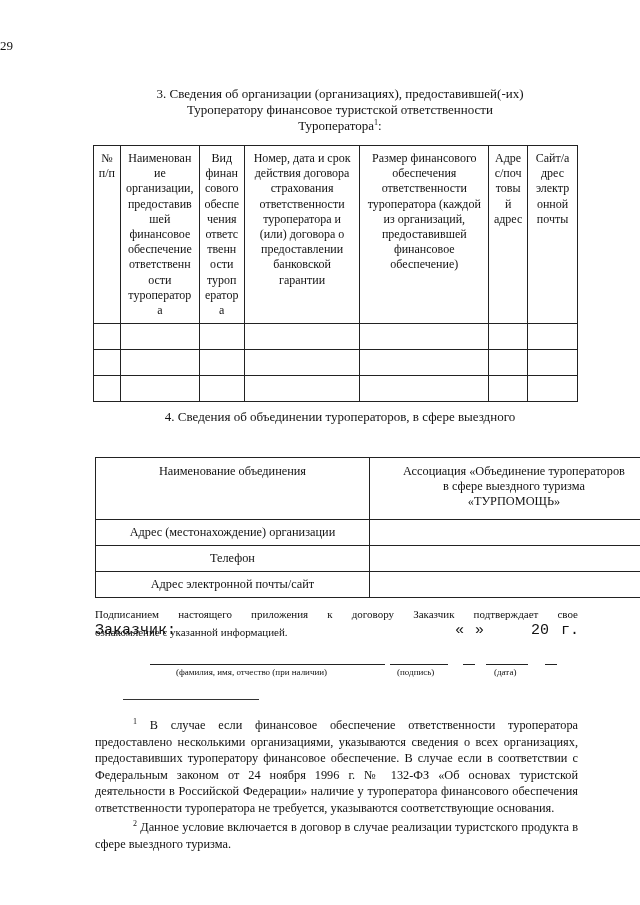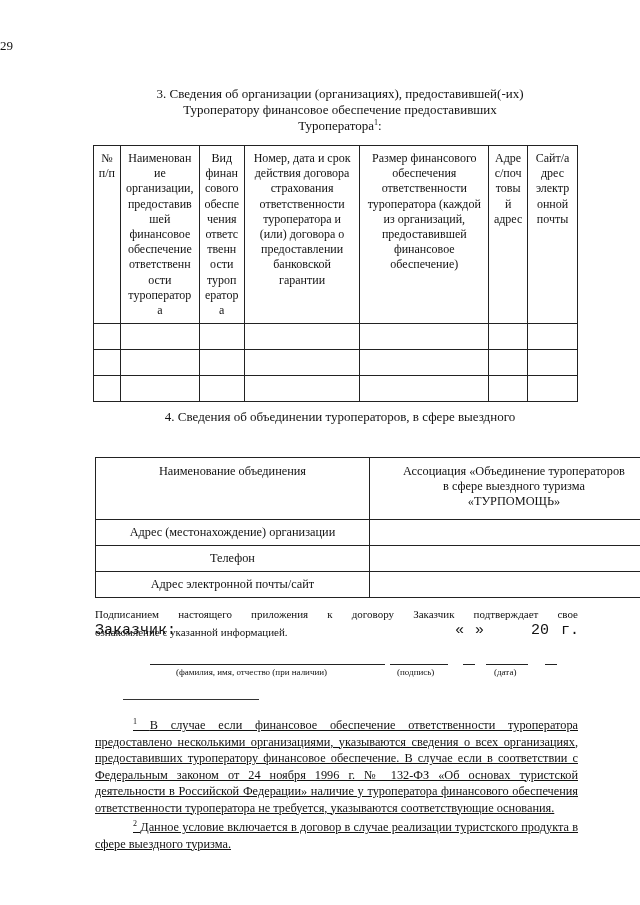--- a/index.html
+++ b/index.html
@@ -19,30 +19,30 @@
   #t1 .row td { height:25px; }
   #t2 { left:95px; top:457px; width:564px; }
   #t2 td { vertical-align:middle; font-size:12.3px; line-height:15px; }
   #t2 .r0 td { height:55px; vertical-align:top; padding-top:6px; }
   #t2 .r td { height:25px; }
   .para { left:95px; width:483px; font-size:11px; line-height:18px; text-align:justify; }
   .sig { top:622px; font-size:15px;font-family:Liberation Mono, monospace; }
   .sig-line { border-bottom:1px solid #222; height:12px; }
   .sig-caption { font-size:9px; top:667px; }
   .fn-rule { left:123px; top:699px; width:136px; border-top:1px solid #333; }
-  .fn { left:95px; width:483px; font-size:12.3px; line-height:16.5px; text-align:justify;text-decoration:underline; }
+  .fn { left:95px; width:483px; font-size:12.3px; line-height:16.5px; text-align:justify; }
 </style>
 </head>
 <body>
 
 <div class="abs page-number">29</div>
 
 <div class="abs sec-title" style="top:86px;">
   <div>3. Сведения об организации (организациях), предоставившей(-их)</div>
-  <div>Туроператору финансовое обеспечение предоставивших</div>
+  <div>Туроператору финансовое туристской ответственности</div>
   <div><span>Туроператора</span><sup>1</sup><span>:</span></div>
 </div>
 
 <table id="t1">
   <colgroup>
     <col style="width:27px">
       <col style="width:79px">
       <col style="width:45px">
       <col style="width:116px">
       <col style="width:129px">

